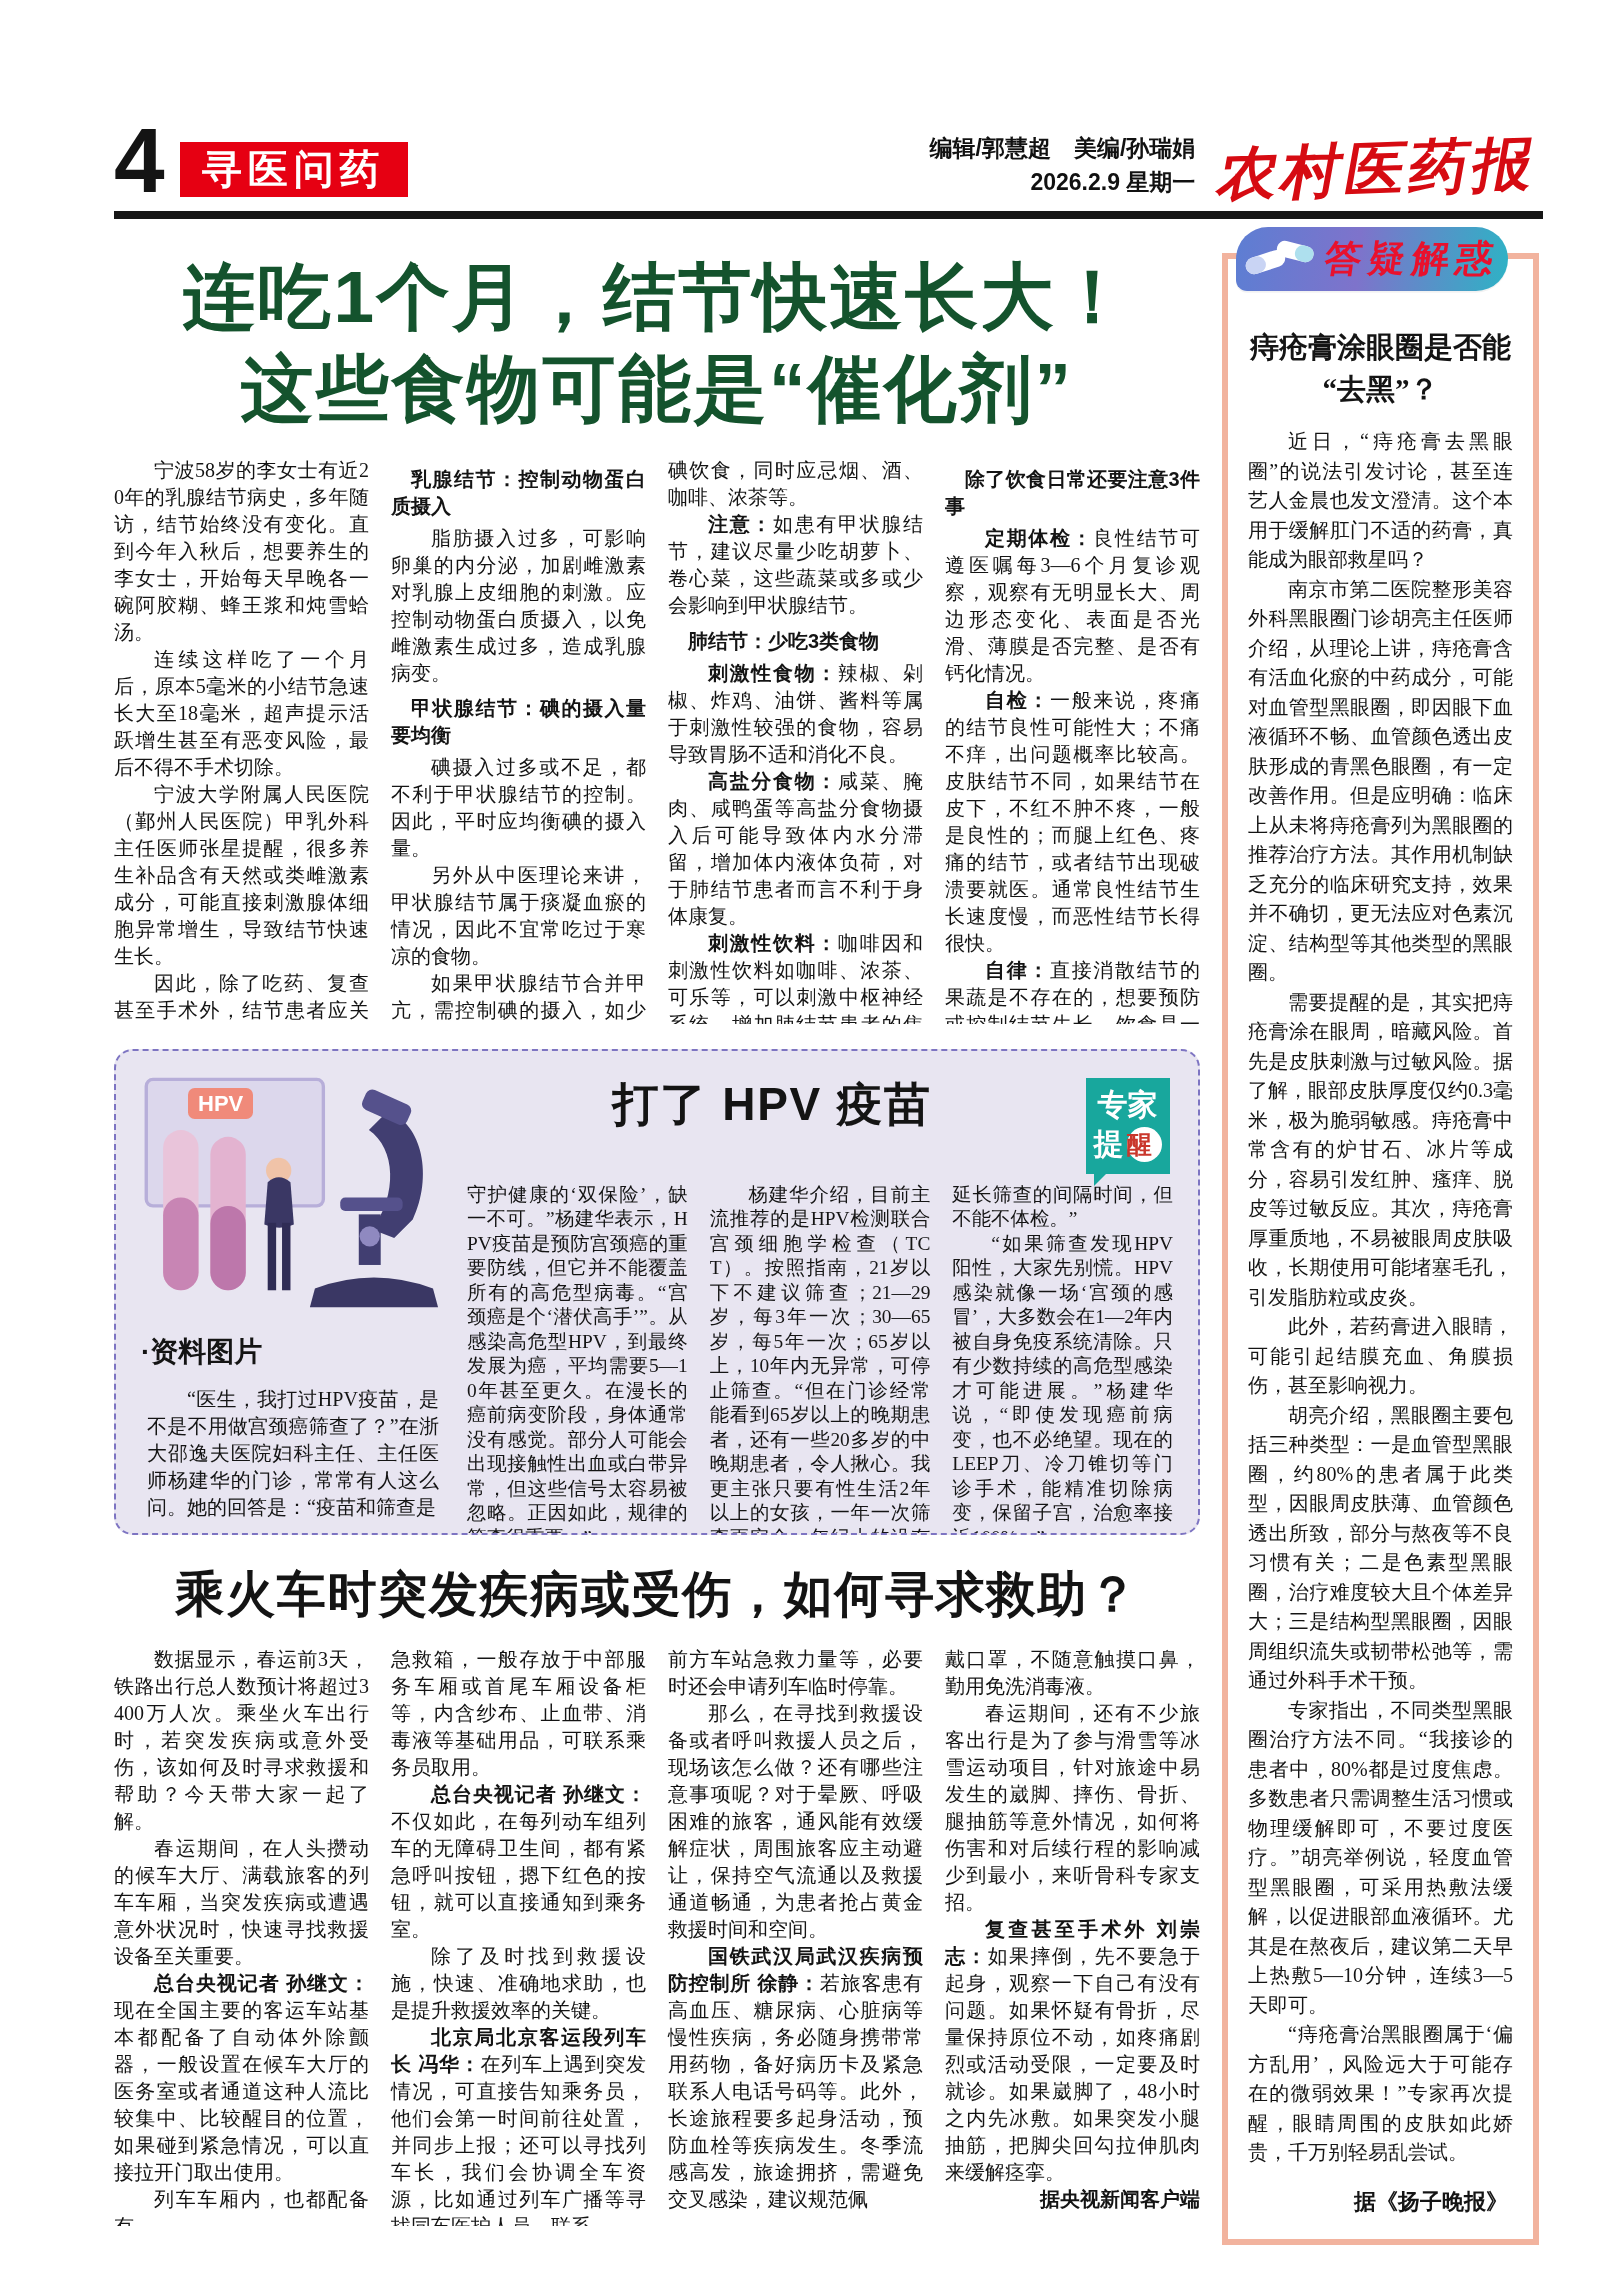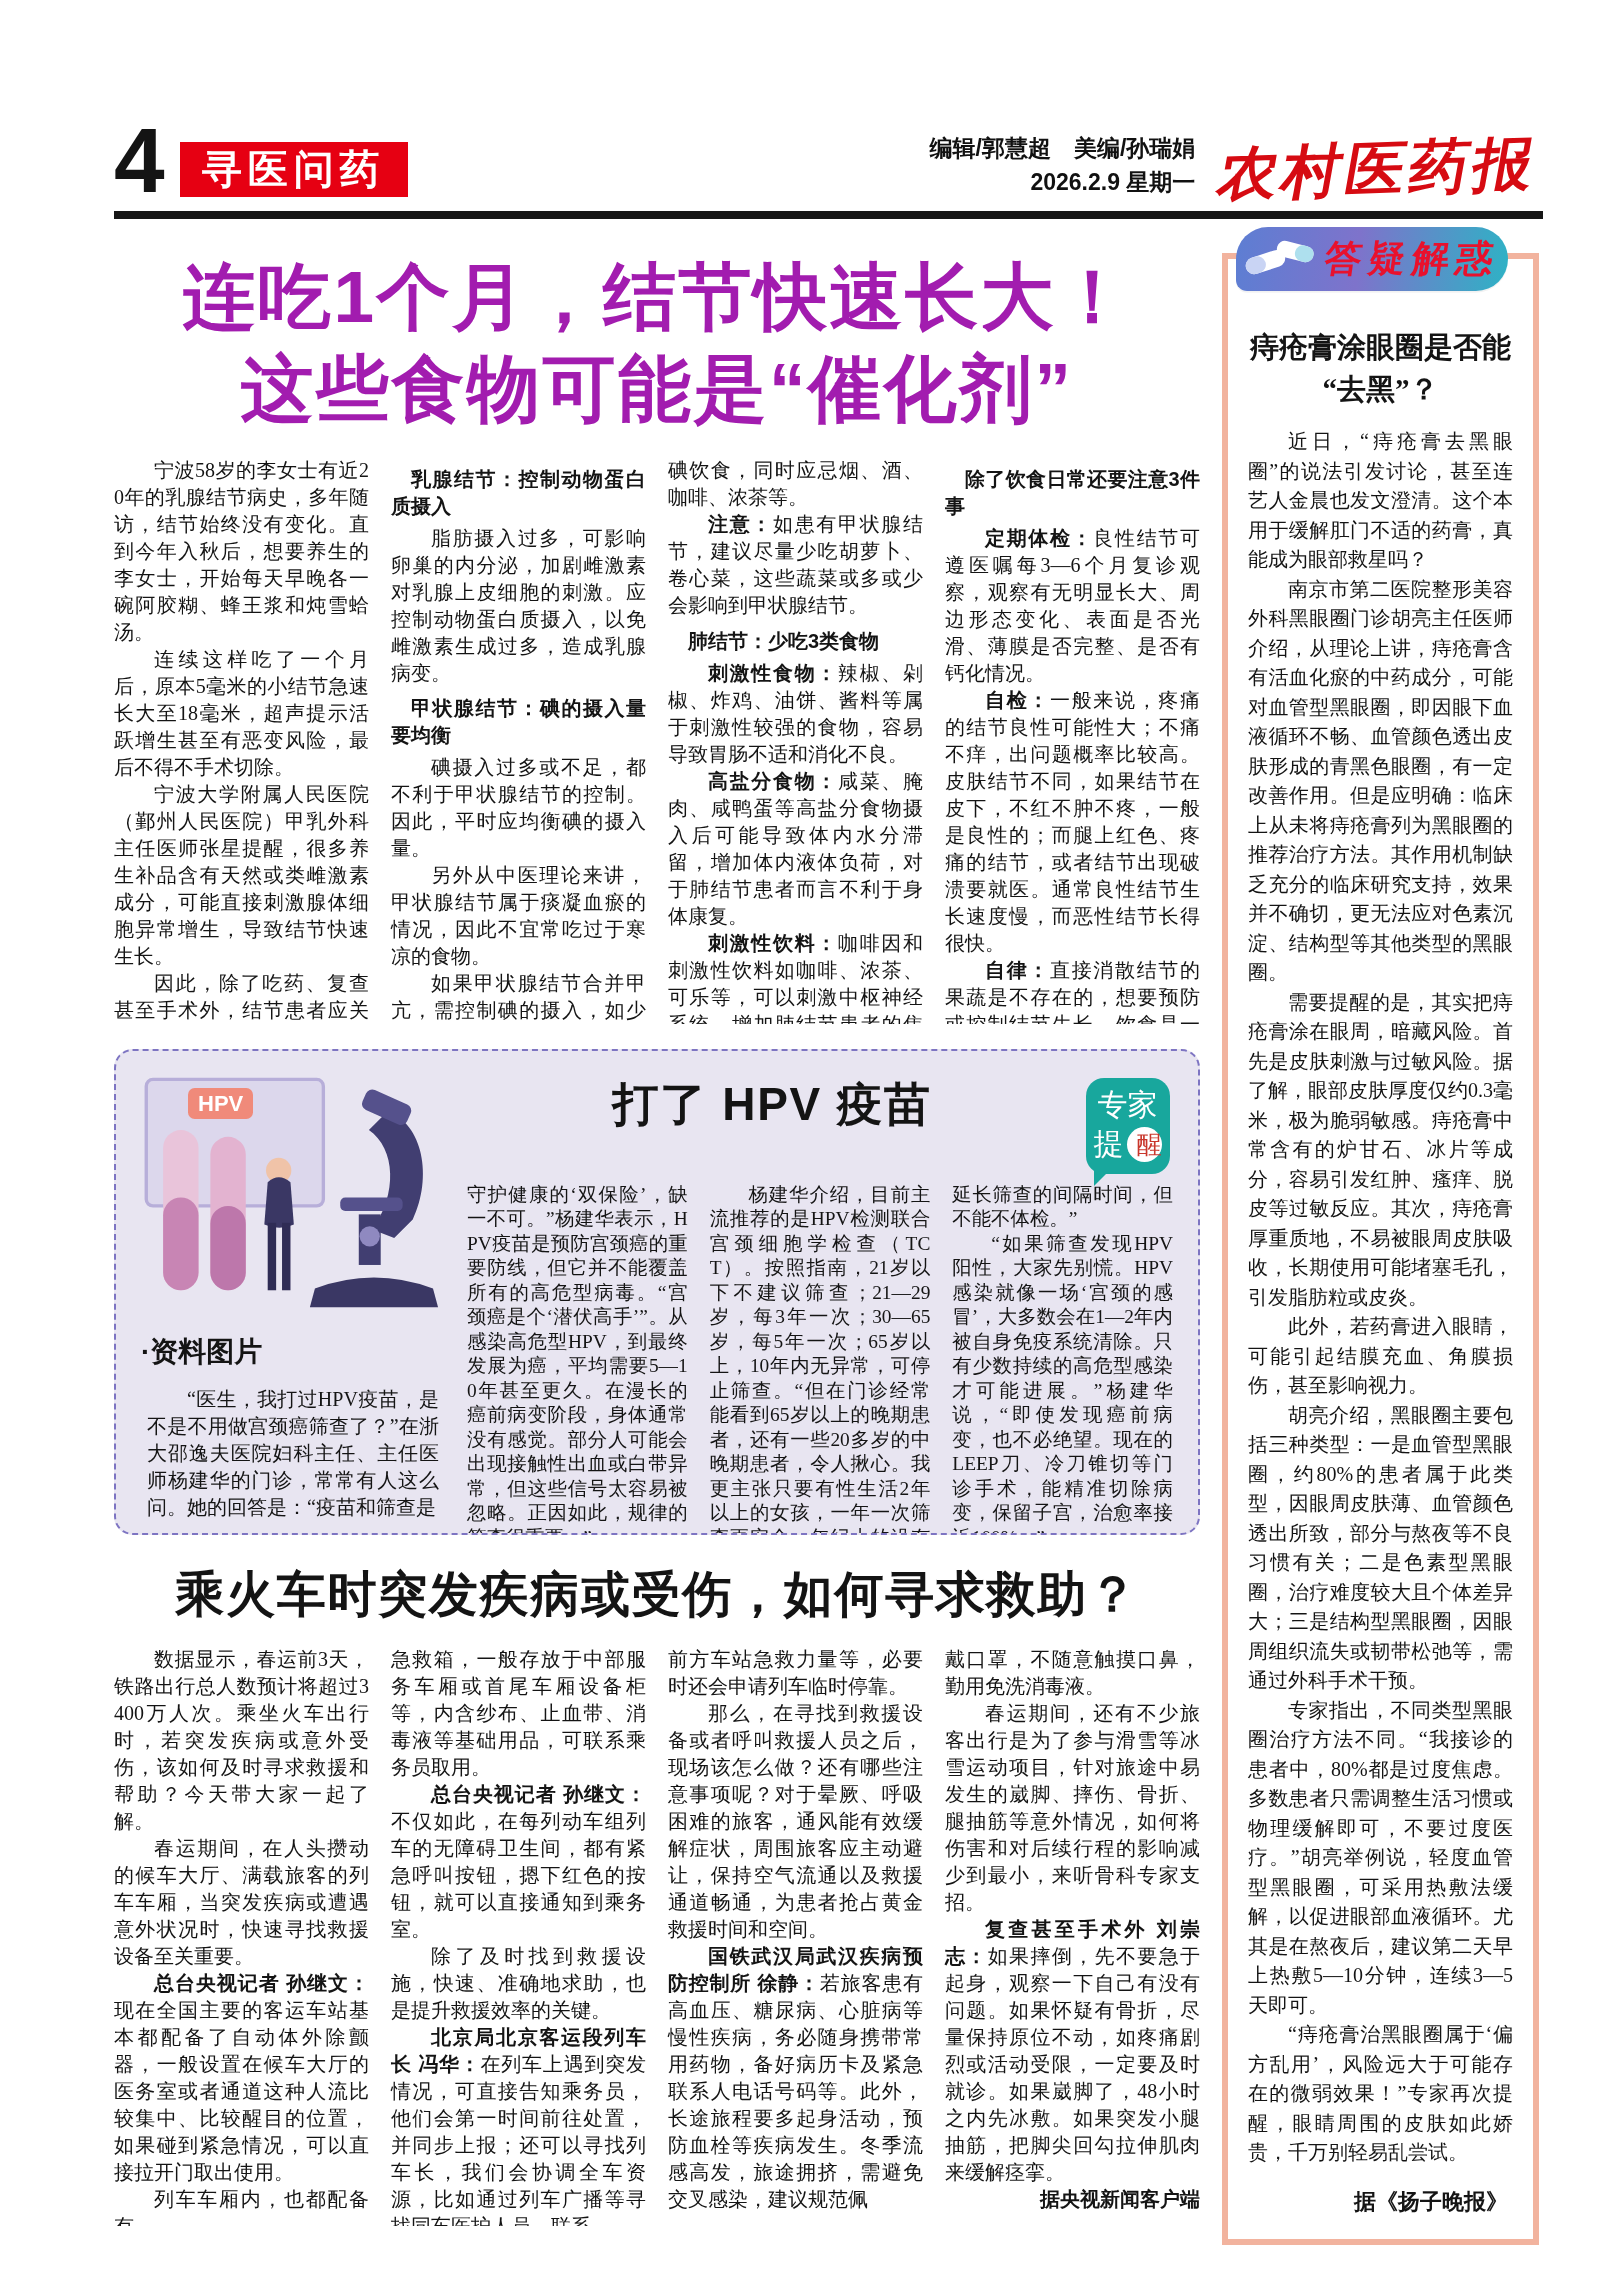--- a/index.html
+++ b/index.html
@@ -31,40 +31,40 @@
   .cols4 { display:flex; gap:22px; }
   .cols4 .col { flex:1; font-size:20px; line-height:27px; text-align:justify; word-break:break-all; }
   .col p { margin:0; }
   p.p { text-indent:2em; }
   p.cont { text-indent:0; }
   p.sub { text-indent:1em; font-family:"Liberation Sans","DejaVu Sans",sans-serif; font-weight:700; margin-top:8.4px; margin-bottom:5px; }
   p.source { text-align:right; font-family:"Liberation Sans","DejaVu Sans",sans-serif; font-weight:700; text-indent:0; }
   .col b, .sb-body b { font-family:"Liberation Sans","DejaVu Sans",sans-serif; font-weight:700; }
   
   .a1-headline { margin:32px 8.4px 0; text-align:center; font-family:"Liberation Sans","DejaVu Sans",sans-serif;
-    font-weight:900; font-size:73px; line-height:1.26; letter-spacing:2.5px; color:#a21caf; }
+    font-weight:900; font-size:73px; line-height:1.26; letter-spacing:2.5px; color:#14532d; }
   .a1-cols { margin-top:22px; height:567px; overflow:hidden; }
   
   .hpv-box { margin-top:25px; height:486px; box-sizing:border-box; background:#e8e5f1;
     border:2.5px dashed #7d74c2; border-radius:18.6px; padding:20px 25px 23.6px;
     display:grid; grid-template-columns:304px 1fr 1fr 1fr; grid-template-rows:auto 1fr;
     column-gap:22px; overflow:hidden; }
   .hpv-left { grid-column:1; grid-row:1 / span 2; }
   .hpv-illus { position:relative; width:304px; height:253px; }
   .hpv-label { position:absolute; left:47px; top:17px; background:#f08a7a; color:#fff;
     font-family:"Liberation Sans","DejaVu Sans",sans-serif; font-weight:700; font-size:22px;
     padding:2.5px 10px; border-radius:6.7px; }
   .hpv-caption { font-family:"Liberation Sans","DejaVu Sans",sans-serif; font-weight:700; font-size:28px; margin:8.4px 0 15px; }
   .hpv-intro { font-size:20px; line-height:27px; text-align:justify; word-break:break-all; margin:6px; }
   .hpv-head { grid-column:2 / -1; grid-row:1; display:flex; align-items:flex-start; margin-bottom:8.4px; }
   .hpv-headline { flex:1; text-align:center; font-family:"Liberation Sans","DejaVu Sans",sans-serif;
     font-weight:900; font-size:46px; line-height:1.24; letter-spacing:1.7px; margin-top:5px; }
-  .hpv-badge { flex:none; width:84px; background:#18a79d; color:#fff; border-radius:18px;
-    font-family:"Liberation Sans","DejaVu Sans",sans-serif; font-weight:400; font-size:30px;
-    text-align:right; padding:8.4px 0 10px; margin:6.7px 3.4px 0 8.4px; position:relative; }
+  .hpv-badge { flex:none; width:84px; background:#18a79d; color:#fff; border-radius:0;
+    font-family:"Liberation Sans","DejaVu Sans",sans-serif; font-weight:700; font-size:30px;
+    text-align:left; padding:8.4px 0 10px; margin:6.7px 3.4px 0 8.4px; position:relative; }
   .hpv-badge:after { content:""; position:absolute; left:8.4px; bottom:-11.8px;
     border:8.4px solid transparent; border-top-color:#18a79d; border-left-color:#18a79d; }
   .hpv-badge .row { display:flex; justify-content:center; align-items:center; gap:3.4px; height:39px; }
   .hpv-badge .circle { display:inline-block; width:35px; height:35px; border-radius:50%;
     background:#fff; color:#c9372c; line-height:35px; font-size:25px; }
   .hpv-cols { display:contents; }
   .hpv-box .col { grid-row:2; font-size:19.4px; line-height:24.5px; text-align:justify; word-break:break-all; }
   
   .a3-headline { margin-top:30px; text-align:center; font-family:"Liberation Sans","DejaVu Sans",sans-serif;
     font-weight:900; font-size:49px; letter-spacing:1.7px; line-height:1.2; }

